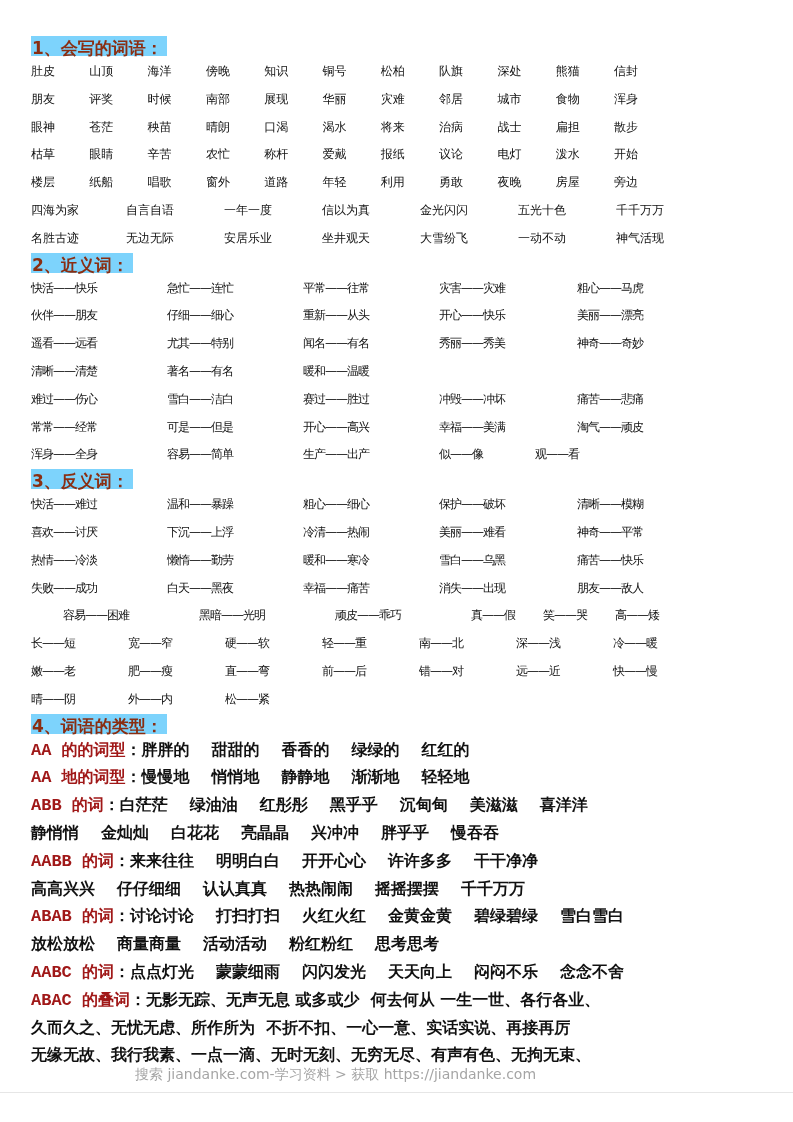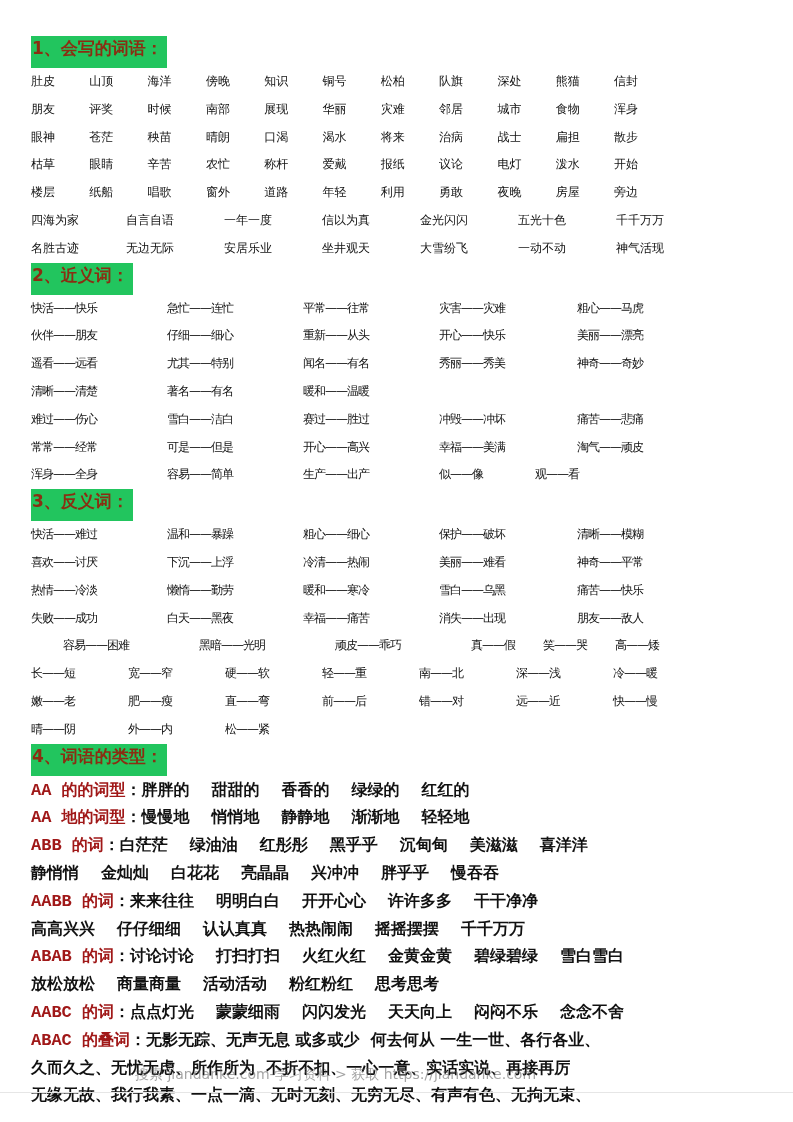--- a/index.html
+++ b/index.html
@@ -1,20 +1,20 @@
 <!DOCTYPE html>
 <html><head>
 <meta charset="utf-8">
 <style>
   html, body { margin: 0; padding: 0; background: #ffffff; }
   body { width: 793px; height: 1122px; position: relative; overflow: hidden;
          font-family: "DejaVu Sans", "Liberation Sans", sans-serif; color: #111; }
   .page { position: absolute; left: 31px; top: 36px; width: 740px; }
-  .heading { display: inline-block; background: #22c55e; color: #8a2e12; font-weight: bold;
-             font-size: 17px; line-height: 24px; padding: 0 4px 0 1px; margin: 0; height: 32px; }
+  .heading { display: inline-block; background: #7dd3fc; color: #8a2e12; font-weight: bold;
+             font-size: 17px; line-height: 24px; padding: 0 4px 0 1px; margin: 0; height: 20px; }
   .line { display: flex; font-size: 12px; line-height: 27.8px; height: 27.8px; white-space: nowrap; font-weight: normal; }
   .cell { flex: none; }
   .w1 .cell { width: 58.3px; }
   .w4 .cell { width: 97px; }
   .pair .cell { width: 136px; }
   .pair .cell:nth-child(4) { width: 138px; }
   .pair .cell:nth-child(5) { width: 150px; }
   .pair2 .cell:nth-child(5) { width: 156px; }
   .dash { letter-spacing: -1px; }
   .typeline { font-size: 16px; line-height: 27.8px; height: 27.8px; white-space: nowrap; font-weight: bold; }

